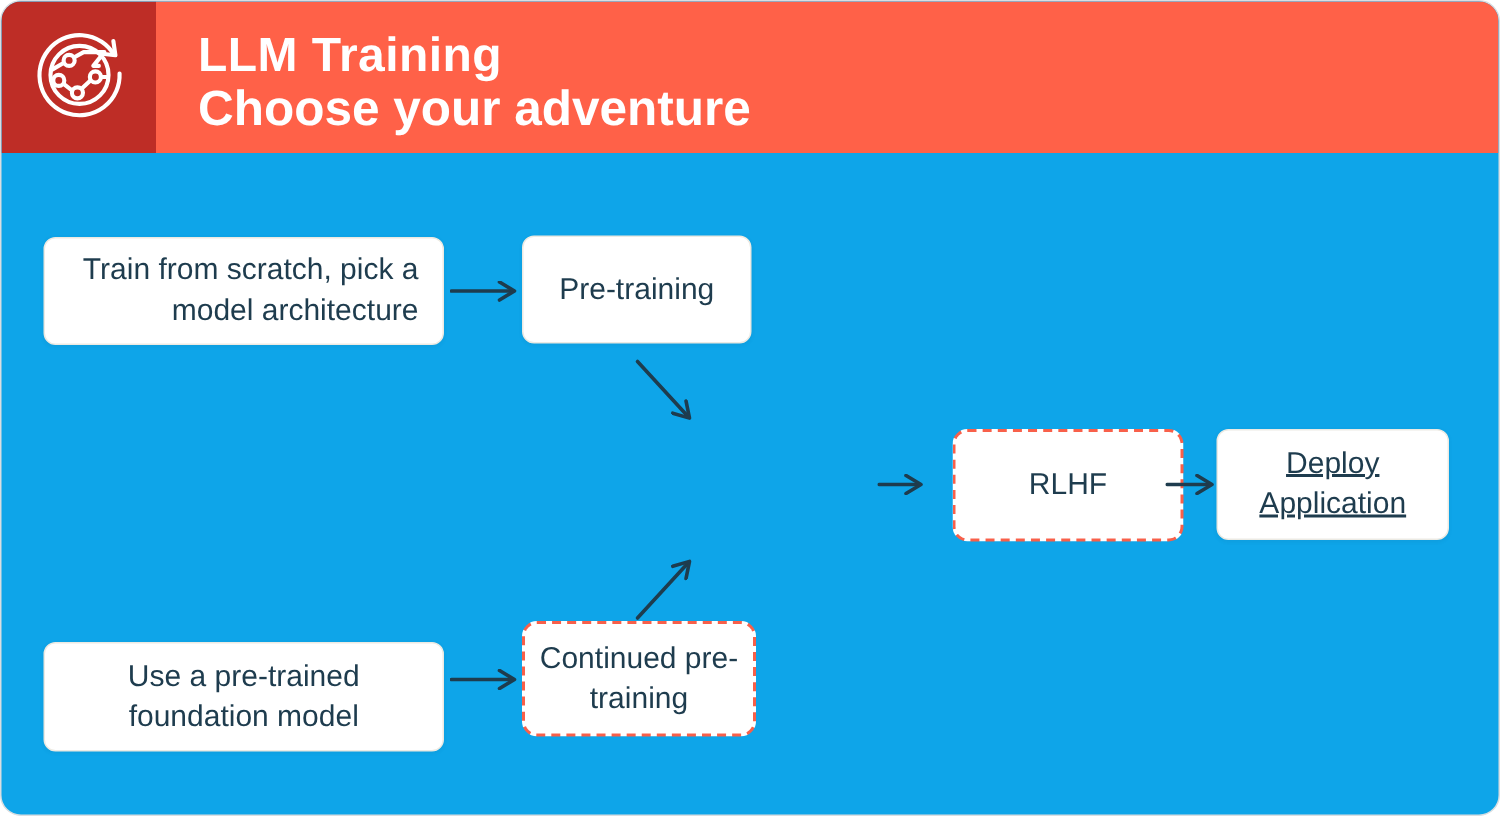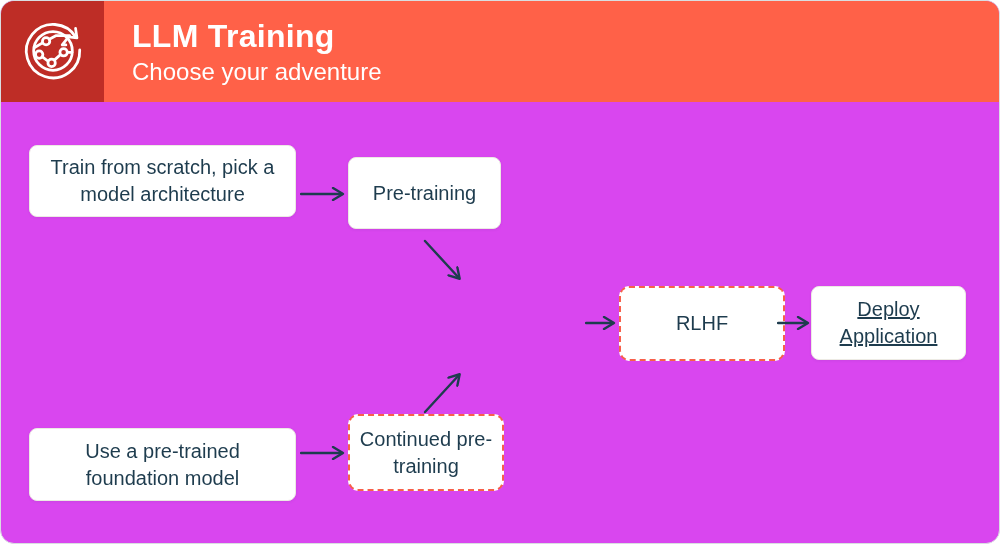--- a/index.html
+++ b/index.html
@@ -1,45 +1,45 @@
 <!DOCTYPE html>
 <html><head>
 <meta charset="utf-8">
 <style>
   html,body{margin:0;padding:0;background:#ffffff;font-family:"Liberation Sans","DejaVu Sans",sans-serif;}
   .card{
     position:relative;width:998px;height:542px;margin:0 auto;
-    background:#d946ef;border:1px solid #D9DEE1;border-radius:14px;overflow:hidden;
+    background:#0ea5e9;border:1px solid #D9DEE1;border-radius:14px;overflow:hidden;
   }
   
   .header{position:absolute;left:0;top:0;width:100%;height:101px;display:flex;}
   .logo-box{
     width:103px;height:101px;flex:0 0 103px;background:#BE2D26;
     display:flex;align-items:center;justify-content:center;
   }
   .header-main{
     flex:1;background:#FF6148;color:#ffffff;
     display:flex;flex-direction:column;justify-content:center;
     padding-left:28px;
   }
   .header-title{font-size:32px;font-weight:700;line-height:38px;letter-spacing:.3px;}
-  .header-subtitle{font-size:24px;font-weight:400;line-height:30px;margin-top:2px;}
+  .header-subtitle{font-size:33px;font-weight:700;line-height:30px;margin-top:2px;}
   
   .diagram{position:absolute;left:0;top:101px;width:100%;height:441px;}
   .node{
     position:absolute;background:#ffffff;border:1px solid #ECEAE3;border-radius:8px;
     box-shadow:0 1px 3px rgba(30,60,78,.07);
     display:flex;align-items:center;justify-content:center;text-align:center;
     color:#1E3C4E;font-size:20px;line-height:27px;box-sizing:border-box;
   }
   .node.dashed{border:2px dashed #F8604A;border-radius:10px;box-shadow:none;}
-  #node-train-scratch {left:28px; top:43px; width:267px;height:72px;padding:0 16px;}
+  #node-train-scratch {left:28px; top:56px; width:267px;height:72px;padding:0 16px;text-align:right;}
   #node-pre-training  {left:347px;top:55px; width:153px;height:72px;text-align:center;}
   #node-fine-tuning   {left:424px;top:186px;width:154px;height:71px;}
-  #node-rlhf          {left:618px;top:184px;width:166px;height:75px;}
+  #node-rlhf          {left:634px;top:184px;width:154px;height:75px;}
   #node-deploy        {left:810px;top:184px;width:155px;height:74px;padding:0 22px;text-decoration:underline;}
   #node-use-pretrained{left:28px; top:326px;width:267px;height:73px;padding:0 32px;}
   #node-continued     {left:347px;top:312px;width:156px;height:77px;padding:0 8px;}
   .edge{position:absolute;}
   #edge-a{left:299px;top:82px;}
   #edge-b{left:420px;top:135px;}
   #edge-c{left:584px;top:211px;}
   #edge-d{left:776px;top:211px;}
   #edge-e{left:299px;top:341px;}
   #edge-f{left:420px;top:262px;}

